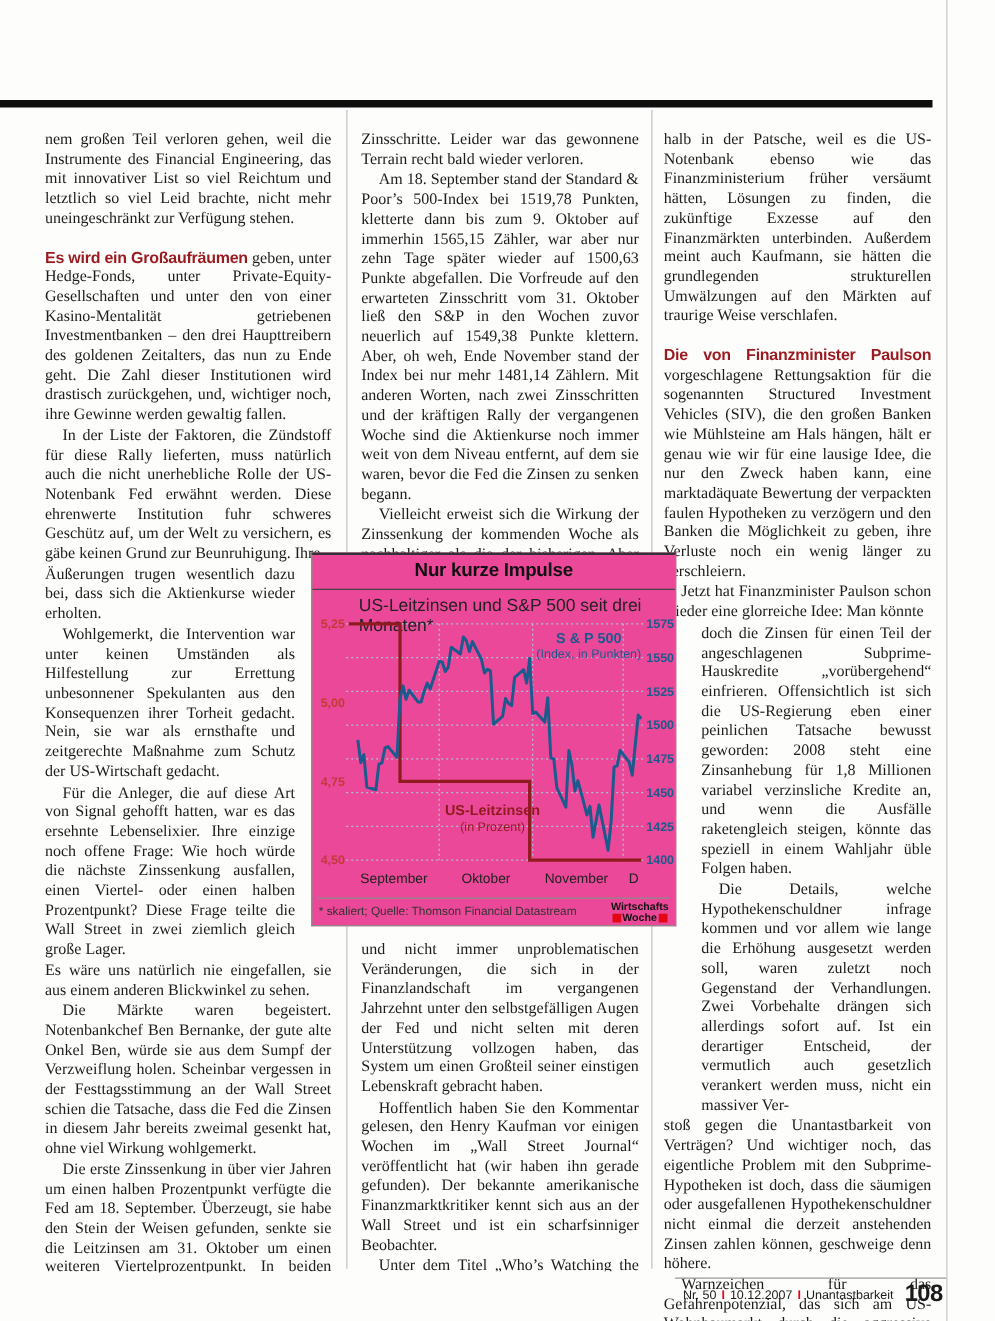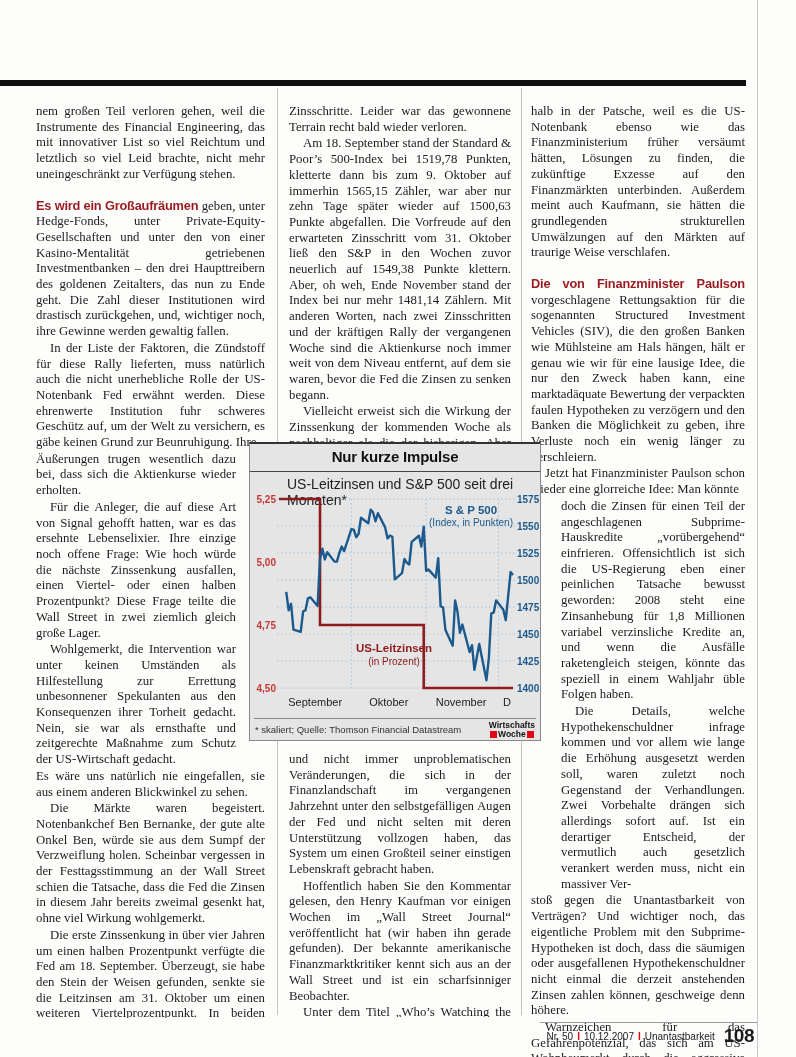--- a/index.html
+++ b/index.html
@@ -16,31 +16,31 @@
   #col2bot{left:288px;top:751px;width:224px;max-height:266px;overflow:hidden;}
   #col3{left:530px;width:216px;}
   .col p{margin:1px;}
   .col p.ind{text-indent:14px;}
   .col p.sp{margin-top:15px;}
   .narrow-r p{margin-right:30px;}
   .narrow-l p{margin-left:31px;}
   .lead{font-family:"Liberation Sans",sans-serif;font-weight:bold;color:#9a1a1f;letter-spacing:-0.2px;}
 
   
-  #chartbox{position:absolute;left:249px;top:442px;width:292px;height:299px;background:#e5e5e5;
+  #chartbox{position:absolute;left:249px;top:442px;width:292px;height:299px;background:#ec4899;
             border:1px solid #8a8a8a;border-top:2px solid #333;box-sizing:border-box;
             font-family:"Liberation Sans",sans-serif;z-index:5;}
   #chart-title{position:absolute;left:0;top:4px;width:100%;text-align:center;
                font-size:15px;font-weight:bold;color:#111;letter-spacing:-0.2px;}
   #chart-title-rule{position:absolute;left:0;top:27px;width:100%;height:1px;background:#444;}
   #chart-subtitle{position:absolute;left:37px;top:32px;font-size:14px;color:#222;}
   #chart-svg{position:absolute;left:0;top:46px;}
   #chart-foot-rule{position:absolute;left:4px;right:4px;top:274px;height:1px;background:#8a8a8a;}
   #chart-footnote{position:absolute;left:5px;top:280px;font-size:9.5px;color:#333;}
-  .wiwo-logo{position:absolute;right:5px;top:277px;text-align:center;font-weight:bold;
+  .wiwo-logo{position:absolute;right:5px;top:277px;text-align:left;font-weight:bold;
              font-size:8.5px;line-height:9px;color:#111;}
   .wiwo-logo .sq{display:inline-block;width:7px;height:7px;background:#e30613;margin:0 1px;vertical-align:-1px;}
 
   
   #footer-rule{position:absolute;left:540px;top:1022px;width:217px;height:1px;background:#9a9a9a;}
   #footer{position:absolute;right:42px;top:1025px;font-family:"Liberation Sans",sans-serif;
           font-size:10px;color:#1a1a1a;display:flex;align-items:center;gap:4px;}
   #footer .fsep{color:#e30613;font-weight:bold;}
   #footer .fpage{font-size:19px;font-weight:bold;margin-left:5px;letter-spacing:-0.5px;}
 </style>
@@ -54,22 +54,22 @@
   <div class="colsep" id="colsep2"></div>
 
   <div class="col" id="col1">
     <div>
         <p>nem großen Teil verloren gehen, weil die Instrumente des Financial Engineering, das mit innovativer List so viel Reichtum und letztlich so viel Leid brachte, nicht mehr uneingeschränkt zur Verfügung stehen.</p>
         <p class="sp"><span class="lead">Es wird ein Großaufräumen </span>geben, unter Hedge-Fonds, unter Private-Equity-Gesellschaften und unter den von einer Kasino-Mentalität getriebenen Investmentbanken – den drei Haupttreibern des goldenen Zeitalters, das nun zu Ende geht. Die Zahl dieser Institutionen wird drastisch zurückgehen, und, wichtiger noch, ihre Gewinne werden gewaltig fallen.</p>
         <p class="ind">In der Liste der Faktoren, die Zündstoff für diese Rally lieferten, muss natürlich auch die nicht unerhebliche Rolle der US-Notenbank Fed erwähnt werden. Diese ehrenwerte Institution fuhr schweres Geschütz auf, um der Welt zu versichern, es gäbe keinen Grund zur Beunruhigung. Ihre</p>
       </div>
     <div class="narrow-r">
         <p>Äußerungen trugen wesentlich dazu bei, dass sich die Aktienkurse wieder erholten.</p>
+        <p class="ind">Wohlgemerkt, die Intervention war unter keinen Umständen als Hilfestellung zur Errettung unbesonnener Spekulanten aus den Konsequenzen ihrer Torheit gedacht. Nein, sie war als ernsthafte und zeitgerechte Maßnahme zum Schutz der US-Wirtschaft gedacht.</p>
         <p class="ind">Für die Anleger, die auf diese Art von Signal gehofft hatten, war es das ersehnte Lebenselixier. Ihre einzige noch offene Frage: Wie hoch würde die nächste Zinssenkung ausfallen, einen Viertel- oder einen halben Prozentpunkt? Diese Frage teilte die Wall Street in zwei ziemlich gleich große Lager.</p>
-        <p class="ind">Wohlgemerkt, die Intervention war unter keinen Umständen als Hilfestellung zur Errettung unbesonnener Spekulanten aus den Konsequenzen ihrer Torheit gedacht. Nein, sie war als ernsthafte und zeitgerechte Maßnahme zum Schutz der US-Wirtschaft gedacht.</p>
       </div>
     <div>
         <p>Es wäre uns natürlich nie eingefallen, sie aus einem anderen Blickwinkel zu sehen.</p>
         <p class="ind">Die Märkte waren begeistert. Notenbankchef Ben Bernanke, der gute alte Onkel Ben, würde sie aus dem Sumpf der Verzweiflung holen. Scheinbar vergessen in der Festtagsstimmung an der Wall Street schien die Tatsache, dass die Fed die Zinsen in diesem Jahr bereits zweimal gesenkt hat, ohne viel Wirkung wohlgemerkt.</p>
         <p class="ind">Die erste Zinssenkung in über vier Jahren um einen halben Prozentpunkt verfügte die Fed am 18. September. Überzeugt, sie habe den Stein der Weisen gefunden, senkte sie die Leitzinsen am 31. Oktober um einen weiteren Viertelprozentpunkt. In beiden Fällen stiegen die Aktienkurse sowohl in Erwartung wie auch in Reaktion auf die</p>
       </div>
   </div>
 
   <div class="col" id="col2top">
       <p>Zinsschritte. Leider war das gewonnene Terrain recht bald wieder verloren.</p>

